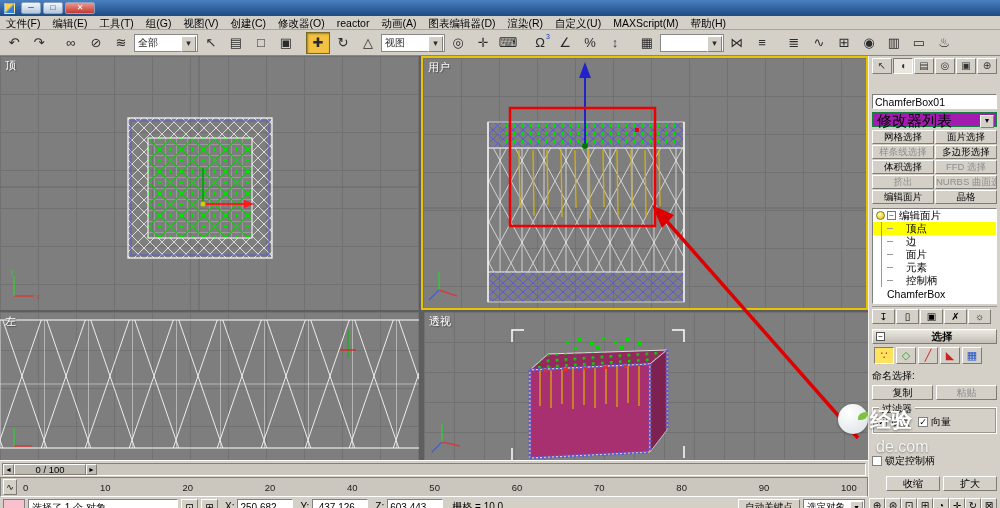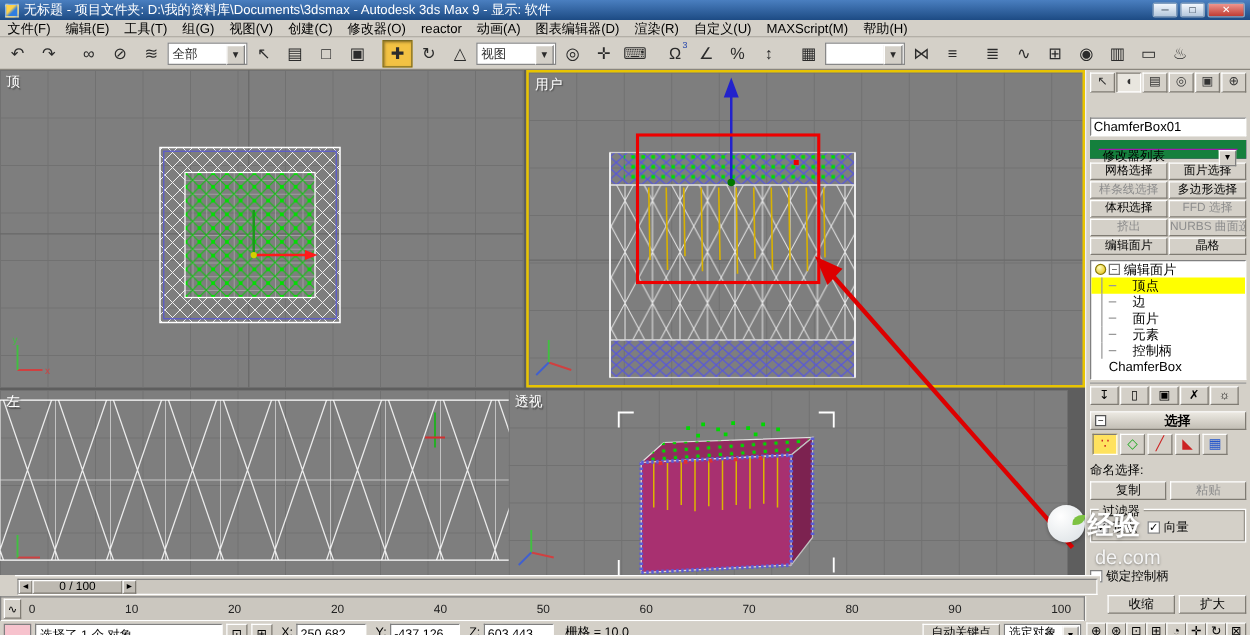--- a/index.html
+++ b/index.html
@@ -27,31 +27,31 @@
   .tbtn.dropdown::after{content:"▾";position:absolute;right:1px;top:1px;width:13px;height:14px;background:#d4d0c8;border:1px solid #fff;border-right-color:#808080;border-bottom-color:#808080;font-size:9px;line-height:13px;text-align:center;}
 
   
   .viewports{position:absolute;left:0;top:56px;width:868px;height:404px;background:#5e5e5e;}
   .vp{position:absolute;background-color:#7e7e7e;overflow:hidden;background-image:linear-gradient(#717171 1px,transparent 1px),linear-gradient(90deg,#717171 1px,transparent 1px);background-size:38px 38px;}
   .vp svg{position:absolute;left:0;top:0;}
   .vp-label{position:absolute;left:5px;top:2px;color:#fff;font-size:11px;z-index:3;text-shadow:1px 1px 1px rgba(0,0,0,.4);}
   #vp-top{left:0;top:0;width:419px;height:254px;}
   #vp-user{left:421px;top:0;width:447px;height:254px;border:2px solid #e8c400;padding-left:44px;}
   #vp-left{left:0;top:256px;width:419px;height:148px;}
-  #vp-persp{left:407px;top:256px;width:447px;height:148px;background-size:30px 30px;}
+  #vp-persp{left:424px;top:256px;width:447px;height:148px;background-size:30px 30px;}
 
   .overlay{position:absolute;left:0;top:0;width:1000px;height:508px;z-index:40;pointer-events:none;}
 
   
   .panel{position:absolute;left:868px;top:56px;width:132px;height:441px;background:#d4d0c8;border-left:1px solid #f3f1ec;padding:2px 3px;z-index:5;}
   .panel-tabs{display:flex;height:17px;margin-bottom:3px;gap:1px;}
   .ptab{flex:1;height:16px;border:1px solid #fff;border-right-color:#7f7b73;border-bottom-color:#7f7b73;background:#d4d0c8;text-align:center;font-size:10px;line-height:14px;color:#333;}
   .ptab.active{border:1px solid #7f7b73;border-right-color:#fff;border-bottom-color:#fff;background:#e9e6df;}
   .name-field{width:100%;height:15px;border:1px solid #808080;border-bottom-color:#fff;border-right-color:#fff;background:#fff;font-size:10.5px;padding:0 2px;margin-top:16px;}
-  .mod-list{position:relative;width:100%;height:15px;background:#a21caf;border:7px solid #15803d;font-size:10px;line-height:13px;padding:0 16px 0 3px;margin-top:3px;}
+  .mod-list{position:relative;width:100%;height:15px;background:#a21caf;border:2px solid #15803d;font-size:15px;line-height:13px;padding:0 16px 0 3px;margin-top:3px;}
   .mod-list::after{content:"▾";position:absolute;right:1px;top:1px;width:12px;height:11px;background:#d4d0c8;border:1px solid #fff;border-right-color:#808080;border-bottom-color:#808080;font-size:8px;line-height:10px;text-align:center;}
   .mod-grid{display:grid;grid-template-columns:1fr 1fr;gap:1px;margin-top:3px;}
   .mbtn{height:14px;background:#d4d0c8;border:1px solid #fff;border-right-color:#7f7b73;border-bottom-color:#7f7b73;font-size:9.5px;overflow:hidden;white-space:nowrap;text-align:center;line-height:12px;}
   .mbtn.disabled{color:#8d8d8d;}
   .stack{height:96px;background:#fff;border:1px solid #808080;border-bottom-color:#fff;border-right-color:#fff;margin-top:4px;overflow:hidden;font-size:10.5px;}
   .stack-row{display:flex;align-items:center;height:13px;padding-left:3px;white-space:nowrap;}
   .stack-row.indent{padding-left:14px;background-image:linear-gradient(#999,#999);background-size:1px 13px;background-position:8px 0;background-repeat:no-repeat;}
   .stack-row.indent::before{content:"";width:6px;height:1px;background:#999;margin-right:2px;}
   .stack-row.selected{background-color:#ffff00;}
   .bulb{width:9px;height:9px;margin-right:2px;flex:none;}
@@ -71,21 +71,21 @@
   .pbtn{flex:1;height:15px;border:1px solid #fff;border-right-color:#7f7b73;border-bottom-color:#7f7b73;background:#d4d0c8;font-size:10px;text-align:center;line-height:13px;}
   .pbtn.disabled{color:#8d8d8d;}
   .group{border:1px solid #fff;outline:1px solid #9a968e;outline-offset:-2px;margin-top:7px;padding:7px 4px 4px;position:relative;}
   .group .legend{position:absolute;top:-6px;left:6px;background:#d4d0c8;padding:0 3px;font-size:10px;}
   .check-row{display:flex;gap:8px;}
   .check{display:inline-flex;align-items:center;gap:3px;font-size:10px;}
   .cbox{width:10px;height:10px;border:1px solid #808080;background:#fff;font-size:9px;line-height:9px;text-align:center;flex:none;}
   .cbox.checked::after{content:"✓";}
 
   
-  .timeslider{position:absolute;left:12px;top:460px;width:868px;height:17px;background:#d4d0c8;border-top:1px solid #fff;display:flex;align-items:center;padding:1px 2px;z-index:5;}
+  .timeslider{position:absolute;left:0;top:460px;width:868px;height:17px;background:#d4d0c8;border-top:1px solid #fff;display:flex;align-items:center;padding:1px 2px;z-index:5;}
   .ts-groove{flex:1;height:13px;border:1px solid #808080;border-bottom-color:#fff;border-right-color:#fff;background:#cbc7bf;display:flex;align-items:center;}
   .ts-arrow{width:11px;height:11px;background:#c0bcb4;border:1px solid #fff;border-right-color:#7f7b73;border-bottom-color:#7f7b73;font-size:7px;line-height:9px;text-align:center;flex:none;}
   .ts-handle{width:72px;height:11px;background:#bdb9b1;border:1px solid #fff;border-right-color:#7f7b73;border-bottom-color:#7f7b73;font-size:9.5px;text-align:center;line-height:10px;flex:none;}
   .trackbar{position:absolute;left:0;top:477px;width:868px;height:20px;background:#cbc7bf;border:1px solid #808080;border-bottom-color:#fff;display:flex;align-items:center;font-size:9.5px;z-index:5;}
   .tb-mini{width:14px;height:16px;border:1px solid #fff;border-right-color:#7f7b73;border-bottom-color:#7f7b73;background:#d4d0c8;font-size:9px;line-height:14px;text-align:center;flex:none;margin:0 2px;}
   .tb-nums{flex:1;display:flex;justify-content:space-between;padding:0 10px 0 4px;color:#222;}
 
   
   .statusbar{position:absolute;left:0;top:497px;width:868px;height:24px;background:#d4d0c8;display:flex;align-items:flex-start;gap:3px;padding:2px 3px;z-index:5;}
   .mini-listener{width:22px;height:16px;background:#f7c2cd;border:1px solid #808080;flex:none;}
@@ -109,21 +109,20 @@
   .wm-text{position:absolute;left:34px;top:16px;font-size:21px;font-weight:bold;color:#fff;text-shadow:0 1px 3px rgba(0,0,0,.45);}
   .wm-sub{position:absolute;left:40px;top:48px;font-size:16px;color:#f4f4f4;text-shadow:0 1px 2px rgba(0,0,0,.4);}
 </style>
 </head>
 <body>
 
 <div id="app">
 
   <div class="titlebar">
     <div class="title-icon"></div>
-    <div class="title-text">无标题 - 项目文件夹: D:\我的资料库\Documents\3dsmax  -  Autodesk 3ds Max 9  -  显示: 软件</div>
     <div class="winbtn">─</div>
     <div class="winbtn">□</div>
     <div class="winbtn close">✕</div>
   </div>
 
   <div class="menubar">
 
       <span class="menu-item">文件(F)</span>
 
       <span class="menu-item">编辑(E)</span>

